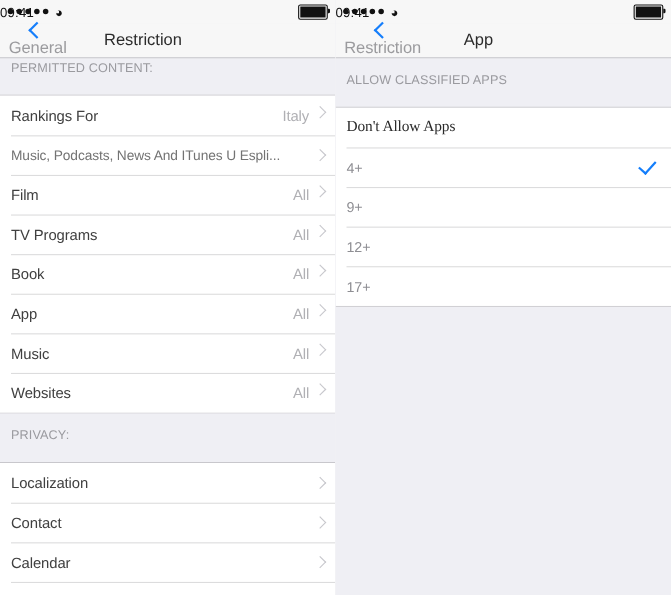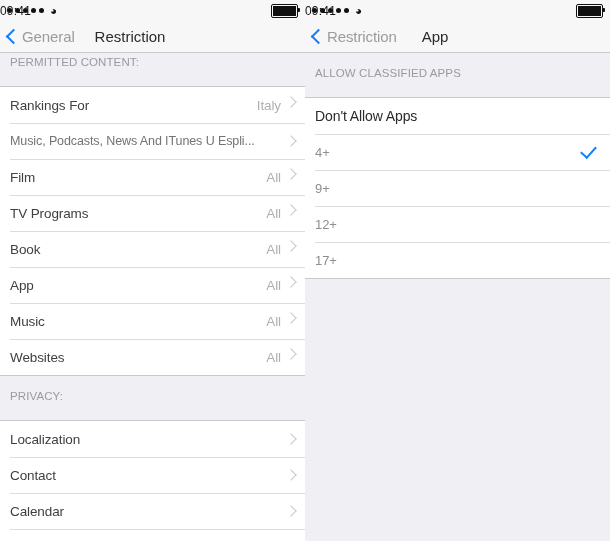--- a/index.html
+++ b/index.html
@@ -98,20 +98,21 @@
     display: flex;
     align-items: center;
     padding: 0 8px;
   }
   .nav-back {
     display: flex;
     align-items: center;
     gap: 2px;
     cursor: pointer;
     z-index: 2;
+    flex-direction: column;
   }
   .chev-left {
     width: 9px;
     height: 9px;
     border-left: 2.4px solid #157efb;
     border-bottom: 2.4px solid #157efb;
     transform: rotate(45deg);
     display: inline-block;
     margin-right: 1px;
   }
@@ -224,20 +225,21 @@
     margin-bottom: 3px;
   }
   .row.option .row-label {
     color: #8e8e93;
     font-size: 13px;
   }
   .row.option.bold .row-label {
     color: #2a2a2a;
     font-size: 14px;
     font-weight: 500;
+    font-family: Liberation Serif, serif;
   }
   .spacer {
     background: #efeff4;
   }
   .spacer.fill { height: 200px; }
 </style>
 </head>
 <body>
 
 <div class="screens">

